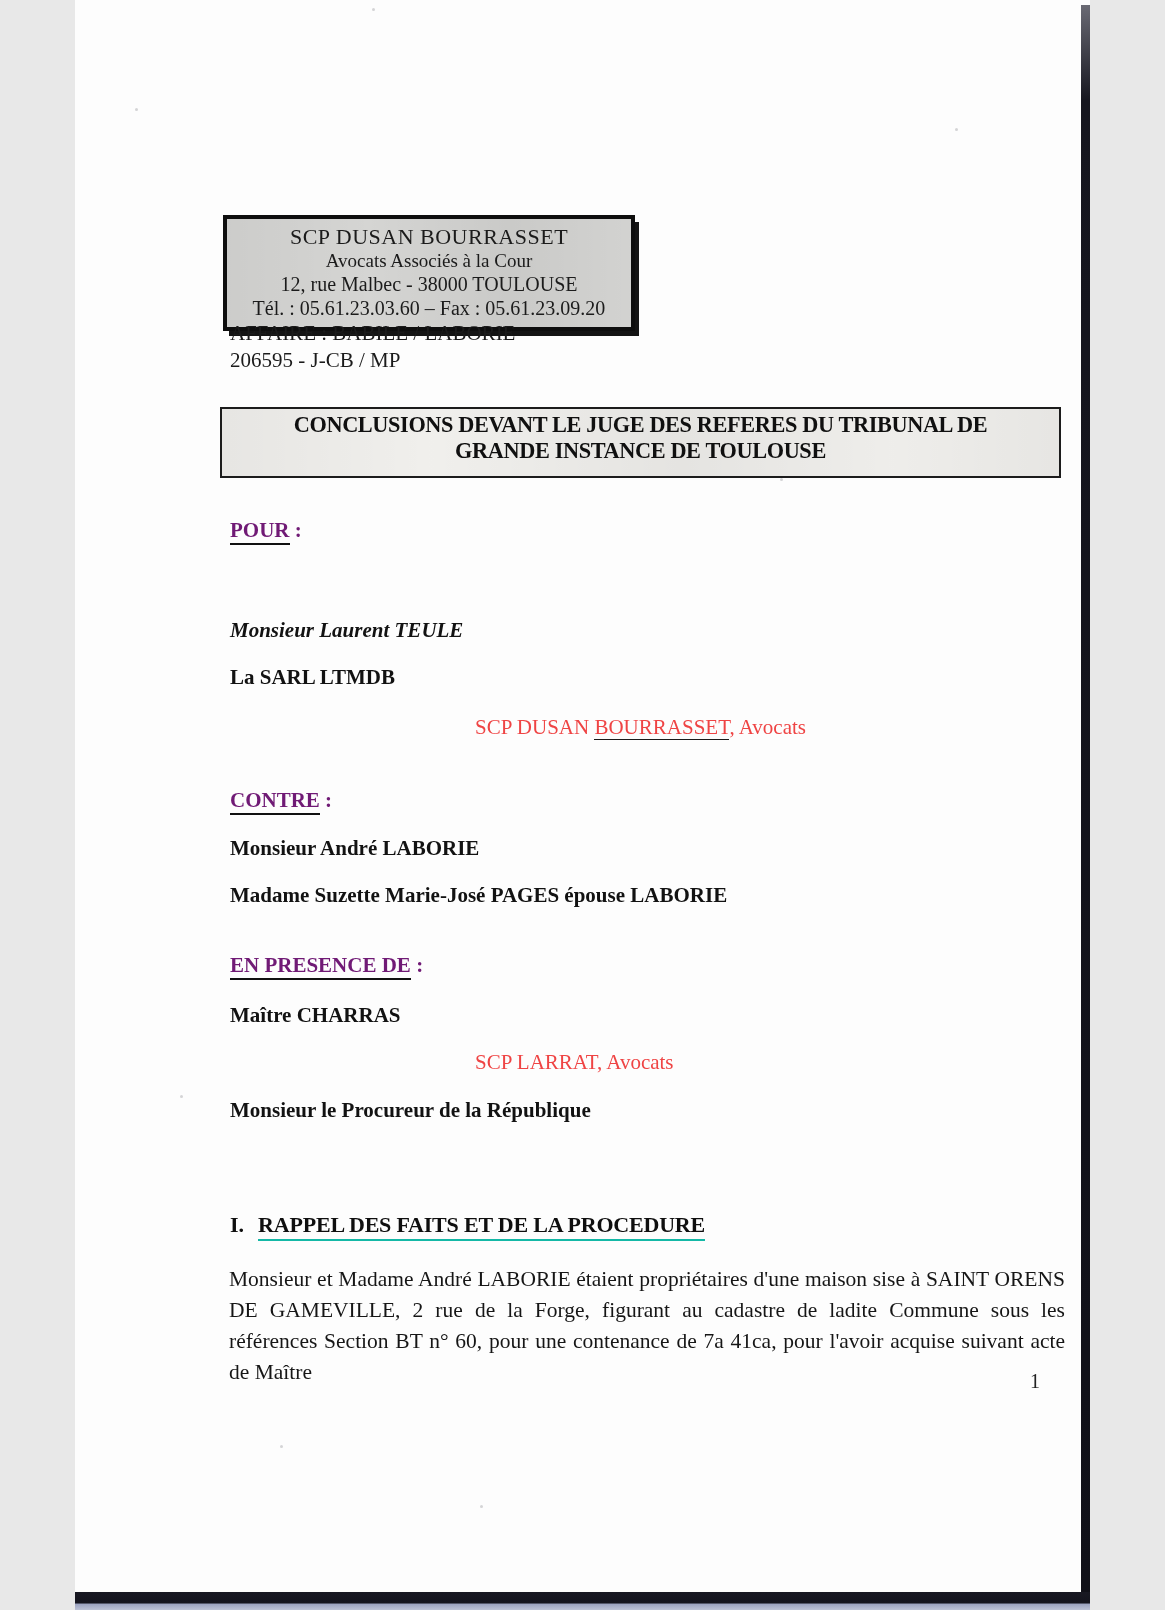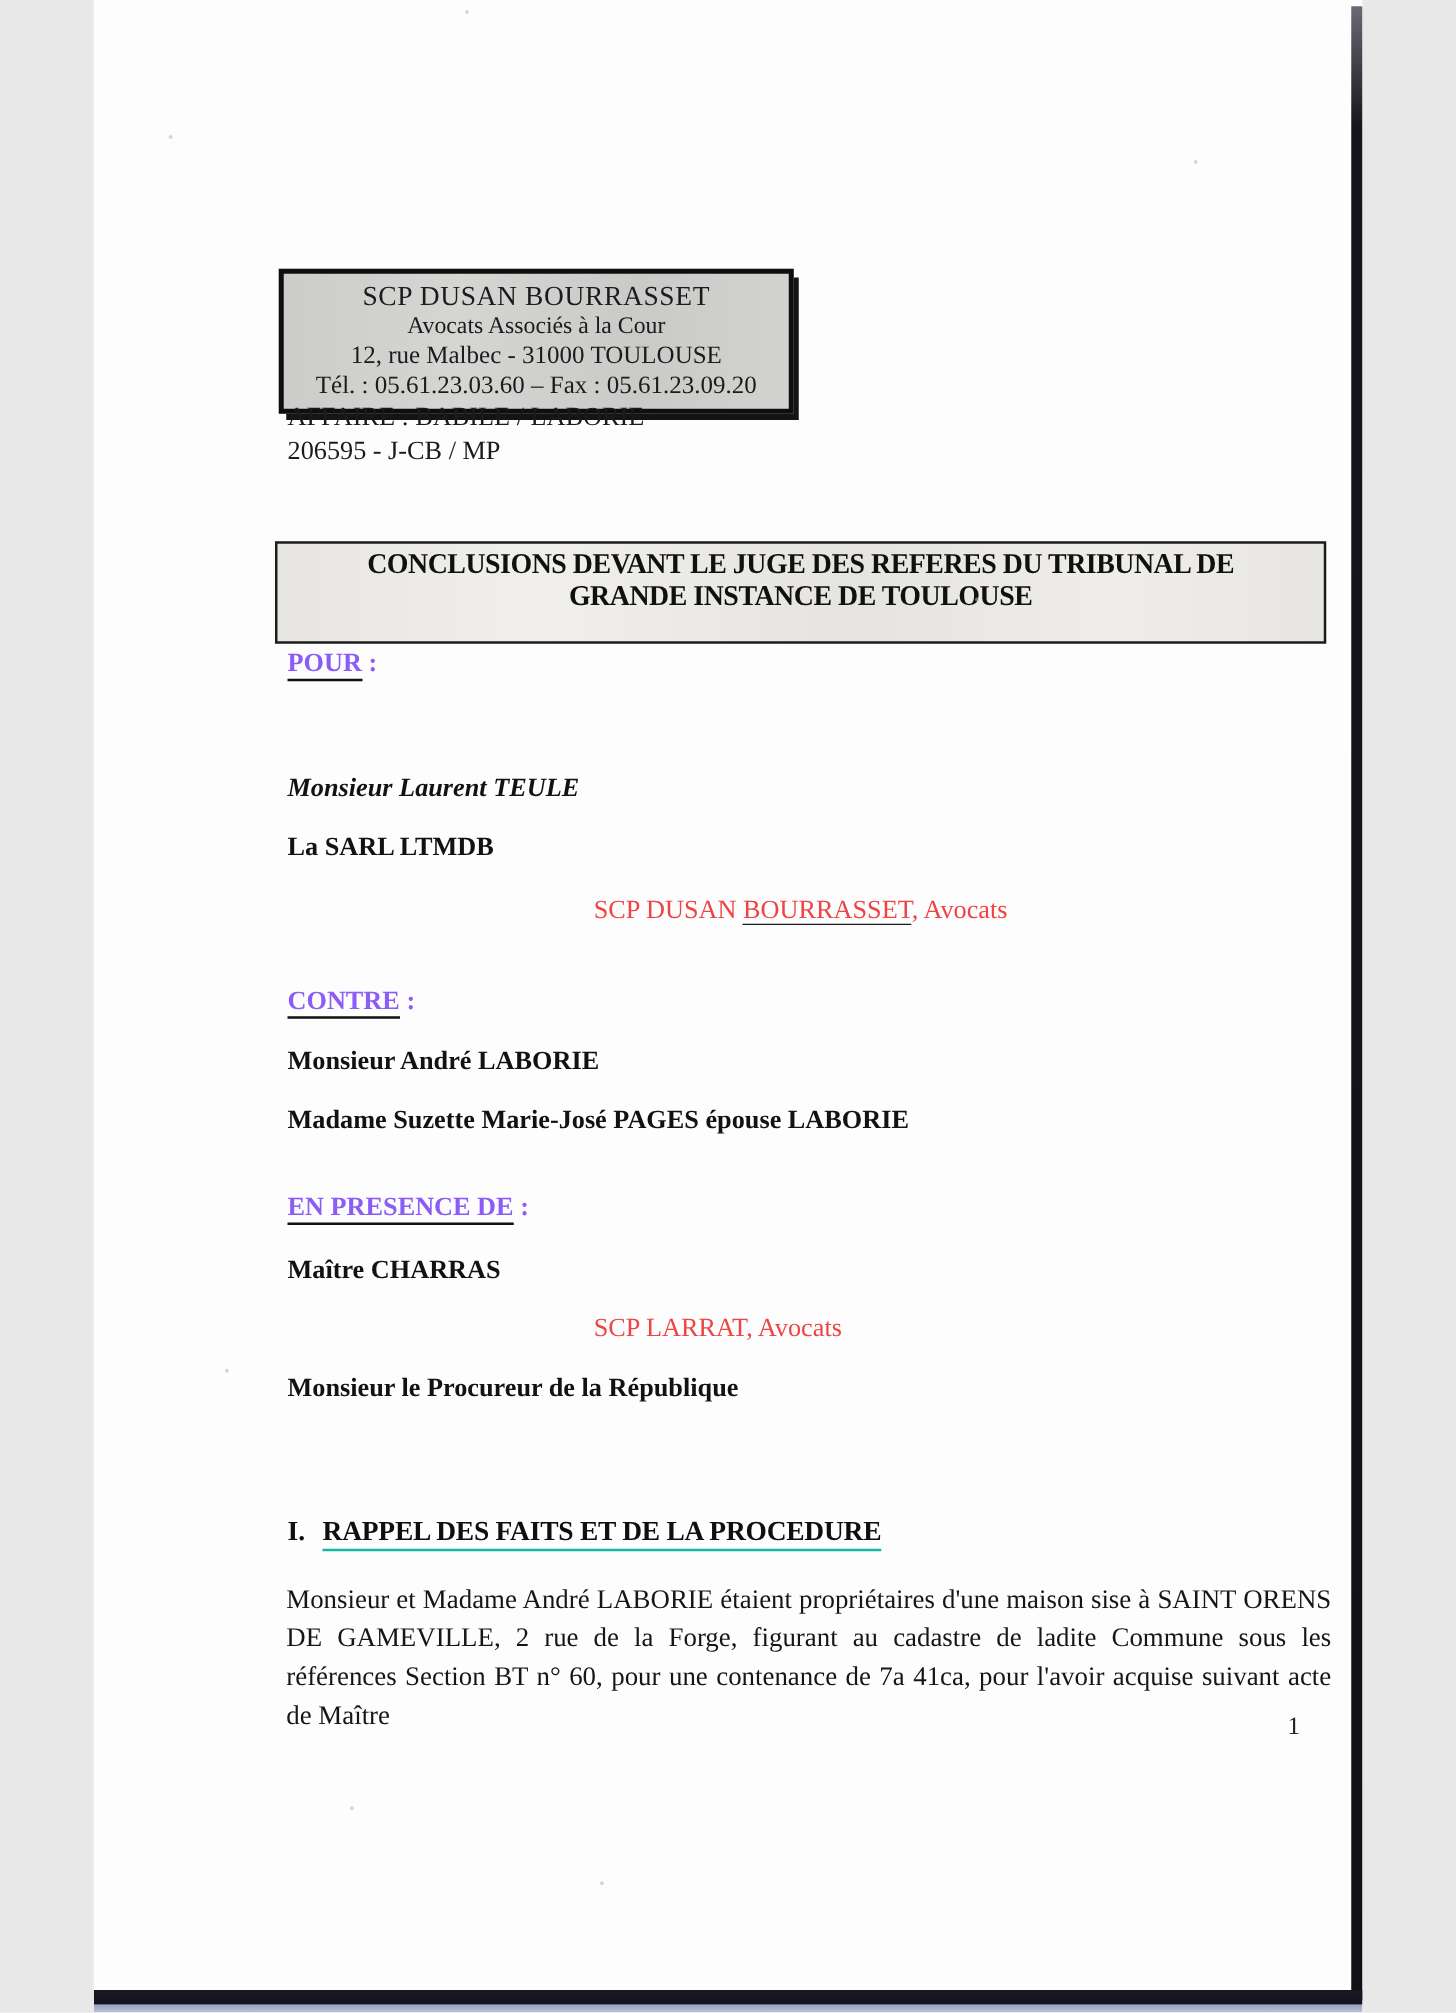--- a/index.html
+++ b/index.html
@@ -39,36 +39,36 @@
   }
   .letterhead .lh1 { font-size: 22px; line-height: 25px; letter-spacing: 0.5px; }
   .letterhead .lh2 { font-size: 19px; line-height: 23px; }
   .letterhead .lh3 { font-size: 20px; line-height: 24px; }
   .letterhead .lh4 { font-size: 20px; line-height: 24px; }
 
   .case-ref { position: absolute; left: 155px; top: 320px; font-size: 21px; line-height: 27px; }
 
   
   .title-box {
-    position: absolute; left: 145px; top: 433px; width: 841px;
+    position: absolute; left: 145px; top: 407px; width: 841px;
     border: 2px solid #1c1c1c;
     background:
       linear-gradient(90deg, rgba(0,0,0,0.05), rgba(0,0,0,0.01) 25%, rgba(0,0,0,0.06) 55%, rgba(0,0,0,0.02) 80%, rgba(0,0,0,0.05)),
       #f3f2ef;
     text-align: center;
-    padding: 3px 6px 23px 6px;
+    padding: 3px 6px 12px 6px;
   }
   .title-box .tline {
     font-weight: 700; font-size: 23px; line-height: 26px;
     letter-spacing: -0.4px; color: #101010;
     transform: scaleX(0.97); transform-origin: center;
   }
 
   .label-underlined {
-    font-weight: 700; font-size: 21px; color: #8b5cf6;
+    font-weight: 700; font-size: 21px; color: #701a75;
   }
   .label-underlined .ul { border-bottom: 2px solid #111; padding-bottom: 1px; }
 
   .party { position: absolute; left: 155px; font-weight: 700; font-size: 21px; color: #121212; }
   .counsel { position: absolute; left: 400px; font-size: 21px; color: #ef4444; }
   .counsel .ul { border-bottom: 1px solid #1b1b1b; padding-bottom: 0px; }
 
   .abs { position: absolute; }
 
   .section-heading {
@@ -89,21 +89,21 @@
   .speck { position: absolute; width: 3px; height: 3px; border-radius: 50%; background: #b9b9bd; opacity: .6; }
 </style>
 </head>
 <body>
 
 <div class="scan-page">
 
   <div class="letterhead">
     <div class="lh1">SCP DUSAN BOURRASSET</div>
     <div class="lh2">Avocats Associés à la Cour</div>
-    <div class="lh3">12, rue Malbec - 31000 TOULOUSE</div>
+    <div class="lh3">12, rue Malbec - 38000 TOULOUSE</div>
     <div class="lh4">Tél. : 05.61.23.03.60 – Fax : 05.61.23.09.20</div>
   </div>
 
   <div class="case-ref">
     <div>AFFAIRE : BABILE / LABORIE</div>
     <div>206595 - J-CB / MP</div>
   </div>
 
   <div class="title-box">
     <div class="tline">CONCLUSIONS DEVANT LE JUGE DES REFERES DU TRIBUNAL DE</div>

